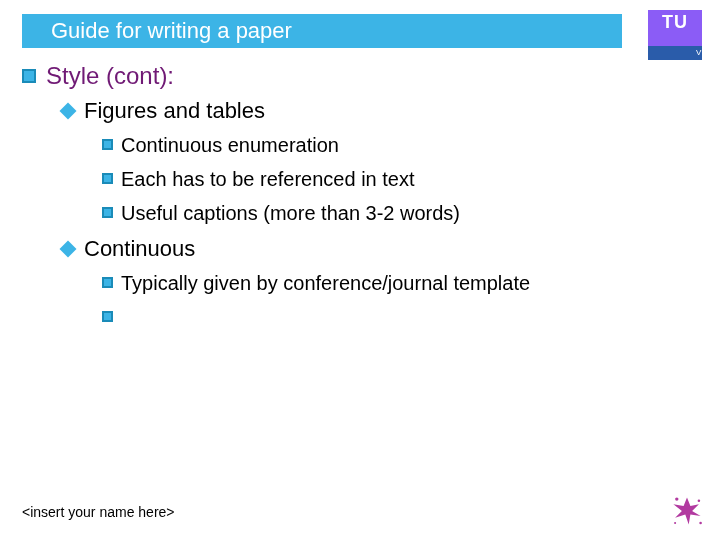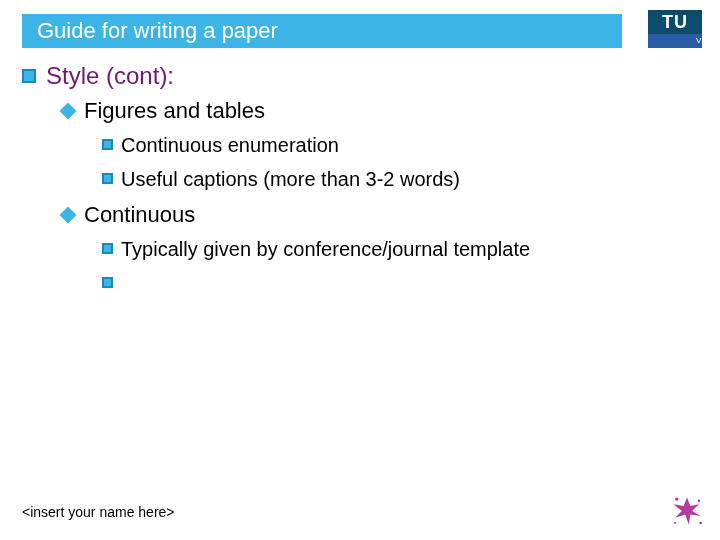--- a/index.html
+++ b/index.html
@@ -13,41 +13,41 @@
   }
   .title-bar {
     position: absolute;
     left: 22px;
     top: 14px;
     width: 600px;
     height: 34px;
     background: #3cb4e6;
     display: flex;
     align-items: center;
-    padding-left: 15px;
+    padding-left: 29px;
   }
   .title-text {
     color: #ffffff;
     font-size: 22px;
     font-weight: normal;
   }
   .logo {
     position: absolute;
     right: 18px;
     top: 10px;
     width: 54px;
     height: 42px;
   }
   .logo-top {
-    background: #0c4a6e;
+    background: #8b5cf6;
     color: #fff;
     font-weight: bold;
     font-size: 18px;
     text-align: center;
-    height: 24px;
+    height: 36px;
     line-height: 24px;
     letter-spacing: 1px;
   }
   .logo-bottom {
     background: #2a5caa;
     color: #fff;
     font-size: 8px;
     text-align: center;
     height: 14px;
     line-height: 14px;
@@ -158,20 +158,24 @@
     <div class="diamond"></div>
     <span class="l2-text">Figures and tables</span>
   </div>
 
   <div class="l3">
     <div class="l3-bullet"></div>
     <span class="l3-text">Continuous enumeration</span>
   </div>
   <div class="l3">
     <div class="l3-bullet"></div>
+    <span class="l3-text">Each has to be referenced in text</span>
+  </div>
+  <div class="l3">
+    <div class="l3-bullet"></div>
     <span class="l3-text">Useful captions (more than 3-2 words)</span>
   </div>
 
   <div class="l2" style="margin-top:10px;">
     <div class="diamond"></div>
     <span class="l2-text">Continuous</span>
   </div>
 
   <div class="l3">
     <div class="l3-bullet"></div>

